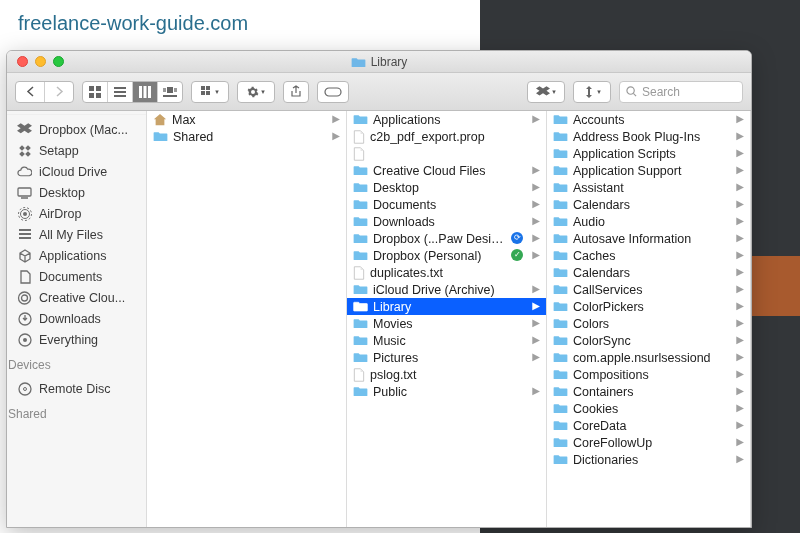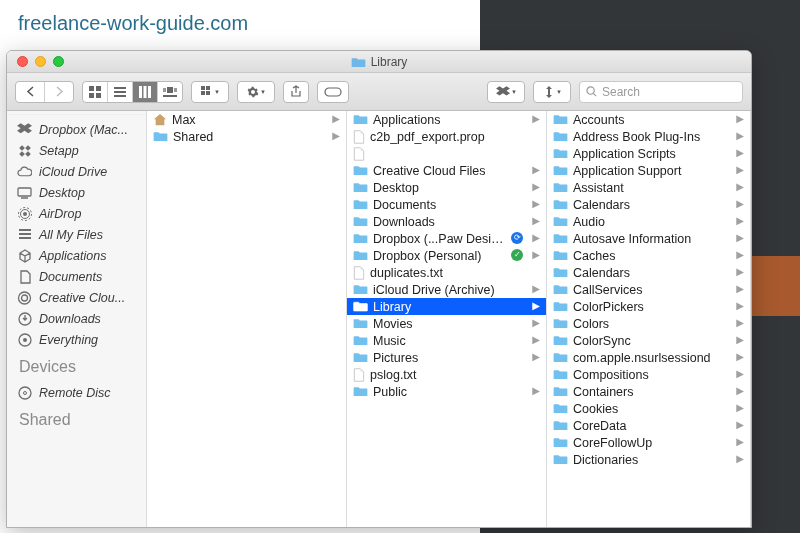--- a/index.html
+++ b/index.html
@@ -29,25 +29,25 @@
     border-bottom: 1px solid #bdbdbd; display: flex; align-items: center;
     padding: 0 8px; gap: 8px;
   }
   .tb-group { display: inline-flex; border: 1px solid #b9b9b9; border-radius: 4px; background: #fff; overflow: hidden; height: 22px; }
   .tb-btn { width: 28px; display: flex; align-items: center; justify-content: center; font-size: 12px; color: #555; cursor: default; }
   .tb-btn.wide { width: 24px; }
   .tb-btn.active { background: #7d7d7d; color: #fff; }
   .tb-divider { width: 1px; background: #cfcfcf; }
   .tb-single { border: 1px solid #b9b9b9; border-radius: 4px; background: #fff; height: 22px; display: flex; align-items: center; justify-content: center; padding: 0 6px; font-size: 12px; color: #555; }
   .tb-flex { flex: 1; }
-  .search-box { border: 1px solid #c9c9c9; border-radius: 4px; background: #fff; height: 22px; width: 164px; display: flex; align-items: center; padding: 0 6px; color: #9a9a9a; font-size: 12px; gap: 5px; }
+  .search-box { border: 1px solid #c9c9c9; border-radius: 4px; background: #fff; height: 22px; width: 124px; display: flex; align-items: center; padding: 0 6px; color: #9a9a9a; font-size: 12px; gap: 5px; }
   .content { flex: 1; display: flex; min-height: 0; }
   .sidebar { width: 140px; background: #f6f6f6; border-right: 1px solid #dcdcdc; overflow: hidden; font-size: 12.5px; color: #3a3a3a; }
-  .sb-section { padding-top: 4px; font-style: italic; }
-  .sb-header { color: #8a8a8a; font-size: 16px; padding: 8px 12px 2px; }
+  .sb-section { padding-top: 4px; }
+  .sb-header { color: #8a8a8a; font-size: 12px; padding: 8px 1px 2px; }
   .sb-item { display: flex; align-items: center; gap: 7px; padding: 3px 10px; white-space: nowrap; overflow: hidden; text-overflow: ellipsis; }
   .sb-icon { width: 15px; height: 15px; display: inline-flex; align-items: center; justify-content: center; color: #6e6e6e; flex-shrink: 0;}
   .columns { flex: 1; display: flex; min-width: 0; background: #fff; }
   .col { border-right: 1px solid #dcdcdc; overflow-y: hidden; overflow-x: hidden; font-size: 12.5px; color: #222; }
   .col.c1 { width: 200px; }
   .col.c2 { width: 200px; }
   .col.c3 { flex: 1; }
   .row { display: flex; align-items: flex-start; gap: 5px; padding: 1.5px 6px; position: relative; }
   .row .name { white-space: nowrap; overflow: hidden; text-overflow: ellipsis; flex: 1; }
   .row .chev { color: #a0a0a0; font-size: 10px; padding-left: 4px; }

